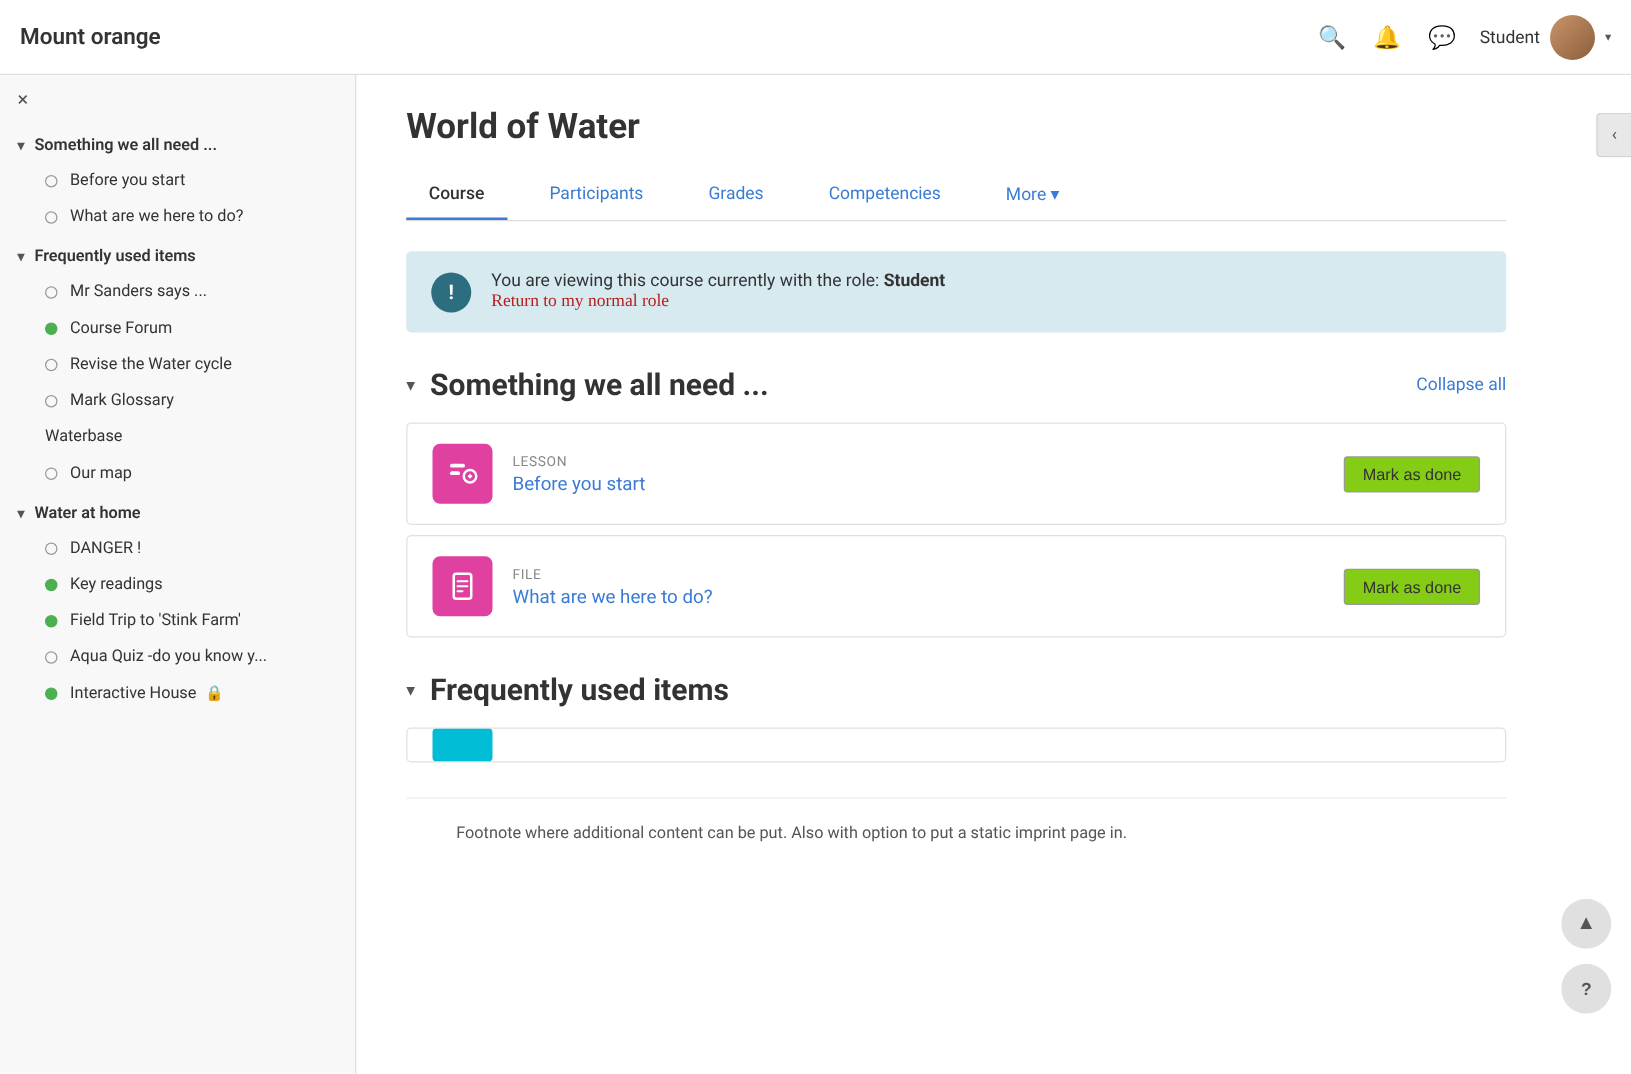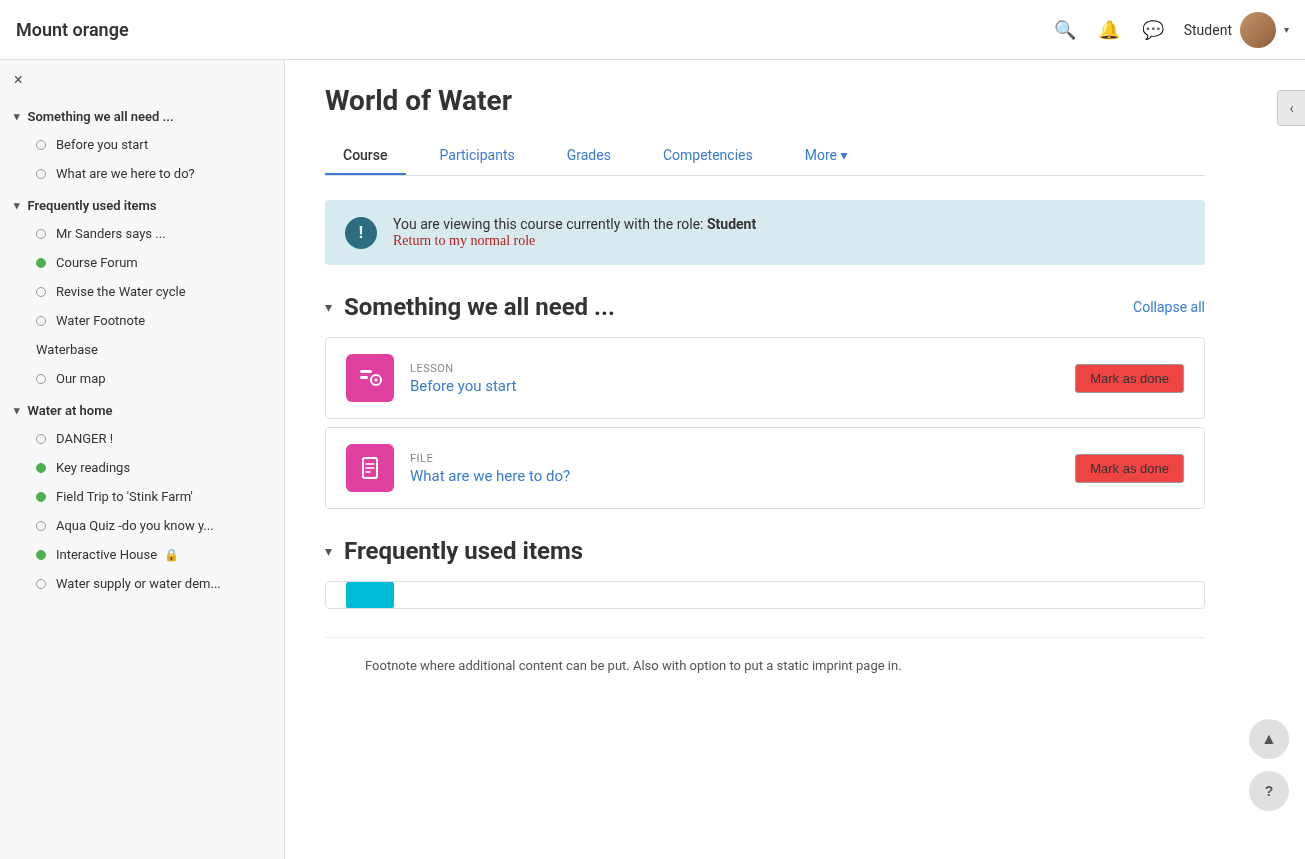--- a/index.html
+++ b/index.html
@@ -103,21 +103,21 @@
       display: flex; align-items: center; justify-content: center;
       margin-right: 16px; flex-shrink: 0;
     }
     .activity-icon.lesson { background: #e040a0; }
     .activity-icon.file { background: #e040a0; }
     .activity-icon svg { width: 28px; height: 28px; }
     .activity-info { flex: 1; }
     .activity-type { font-size: 11px; color: #888; text-transform: uppercase; letter-spacing: 0.5px; margin-bottom: 2px; }
     .activity-name { color: #3a7bd5; font-size: 15px; text-decoration: none; cursor: pointer; }
     .mark-done-btn {
-      border: 1px solid #999; background: #ef4444; color: #333;
+      border: 1px solid #999; background: #84cc16; color: #333;
       padding: 6px 14px; font-size: 13px; cursor: pointer;
       border-radius: 3px; white-space: nowrap;
     }
 
     
     .right-collapse {
       position: absolute; right: 0; top: 30px;
       width: 28px; height: 36px;
       background: #e8e8e8; border: 1px solid #ccc;
       border-right: none; border-radius: 4px 0 0 4px;
@@ -194,21 +194,21 @@
     <div class="sidebar-item">
       <span class="dot filled"></span>
       <span class="sidebar-item-text">Course Forum</span>
     </div>
     <div class="sidebar-item">
       <span class="dot empty"></span>
       <span class="sidebar-item-text">Revise the Water cycle</span>
     </div>
     <div class="sidebar-item">
       <span class="dot empty"></span>
-      <span class="sidebar-item-text">Water Footnote</span>
+      <span class="sidebar-item-text">Mark Glossary</span>
     </div>
     <div class="sidebar-plain-item">
       <span>Waterbase</span>
     </div>
     <div class="sidebar-item">
       <span class="dot empty"></span>
       <span class="sidebar-item-text">Our map</span>
     </div>
 
     <div class="sidebar-section-header">
@@ -227,24 +227,20 @@
       <span class="dot filled"></span>
       <span class="sidebar-item-text">Field Trip to 'Stink Farm'</span>
     </div>
     <div class="sidebar-item">
       <span class="dot empty"></span>
       <span class="sidebar-item-text">Aqua Quiz -do you know y...</span>
     </div>
     <div class="sidebar-item">
       <span class="dot filled"></span>
       <span class="sidebar-item-text">Interactive House <span class="lock-icon">🔒</span></span>
-    </div>
-    <div class="sidebar-item">
-      <span class="dot empty"></span>
-      <span class="sidebar-item-text">Water supply or water dem...</span>
     </div>
   </aside>
 
   <div class="content-area">
     <div class="right-collapse">‹</div>
 
     <div class="content-inner">
       <h1 class="course-title">World of Water</h1>
 
       <div class="tabs">

